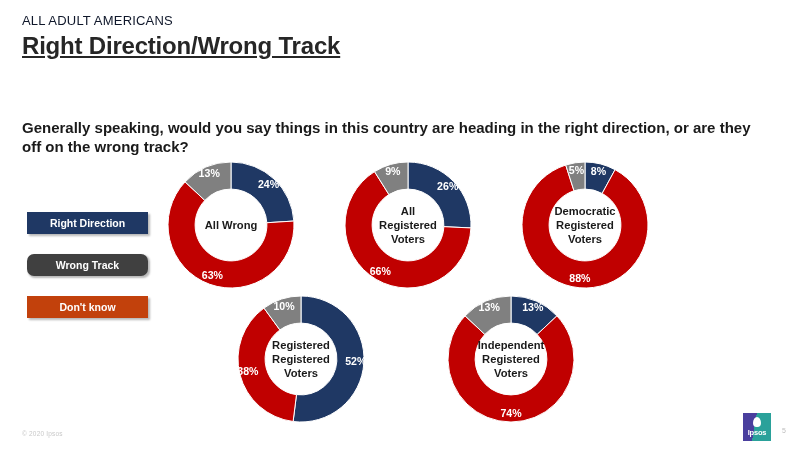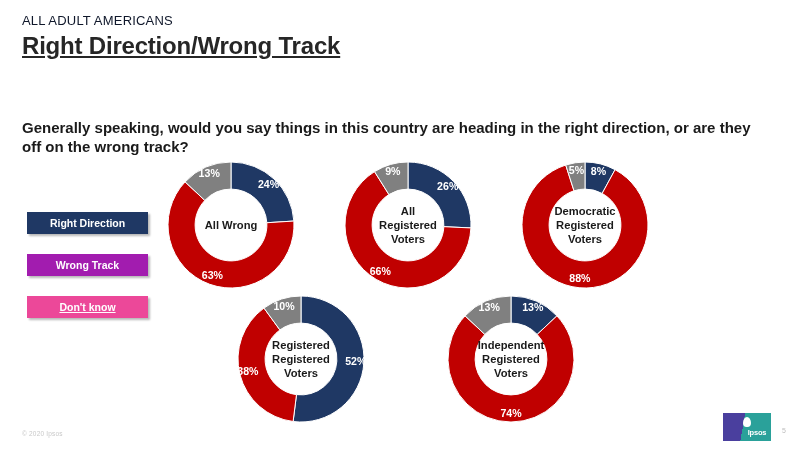--- a/index.html
+++ b/index.html
@@ -121,21 +121,20 @@
     position: absolute;
     right: 29px;
     bottom: 9px;
     width: 28px;
     height: 28px;
     background: linear-gradient(100deg, #4a3f9e 0%, #4a3f9e 42%, #2aa19a 42%, #2aa19a 100%);
     display: flex;
     align-items: flex-end;
     justify-content: center;
     overflow: hidden;
-    padding-left: 20px;
   }
   .logo-mark {
     position: absolute;
     left: 50%;
     top: 4px;
     transform: translateX(-50%);
     width: 8px;
     height: 10px;
     background: #ffffff;
     border-radius: 50% 50% 45% 45% / 60% 60% 40% 40%;
@@ -164,24 +163,24 @@
   <div class="eyebrow">ALL ADULT AMERICANS</div>
   <div class="title">Right Direction/Wrong Track</div>
 </div>
 
 <div class="question">Generally speaking, would you say things in this country are heading in the right direction, or are they off on the wrong track?</div>
 
 <div class="legend">
   <div class="legend-item" style="background: rgb(31, 56, 100);">
     <span>Right Direction</span>
   </div>
-  <div class="legend-item" style="background: #a21caf;">
+  <div class="legend-item" style="background: #404040; border-radius: 7px;">
     <span>Wrong Track</span>
   </div>
-  <div class="legend-item" style="background: #ec4899; text-decoration: underline;">
+  <div class="legend-item" style="background: #c2410c;">
     <span>Don't know</span>
   </div>
 </div>
 
 <div id="donut-host">
     <div class="donut" style="left: 168px; top: 162px; width: 126px; height: 126px;">
       <svg width="126" height="126" viewBox="0 0 126 126">
         <path d="M 63.00000000000001 0 A 63 63 0 0 1 125.87568389098111 59.044197269653246 L 98.83913981785923 60.74519244370235 A 35.91 35.91 0 0 0 63 27.090000000000003 Z" fill="#1F3864" stroke="#ffffff" stroke-width="1"></path>
         <text x="100.56315334362492" y="22.99930450750489" class="slice-label">24%</text>
         <path d="M 125.87568389098111 59.044197269653246 A 63 63 0 1 1 17.074976472451056 19.87353232649263 L 36.82273658929711 38.4179134261008 A 35.91 35.91 0 1 0 98.83913981785923 60.74519244370235 Z" fill="#C00000" stroke="#ffffff" stroke-width="1"></path>

